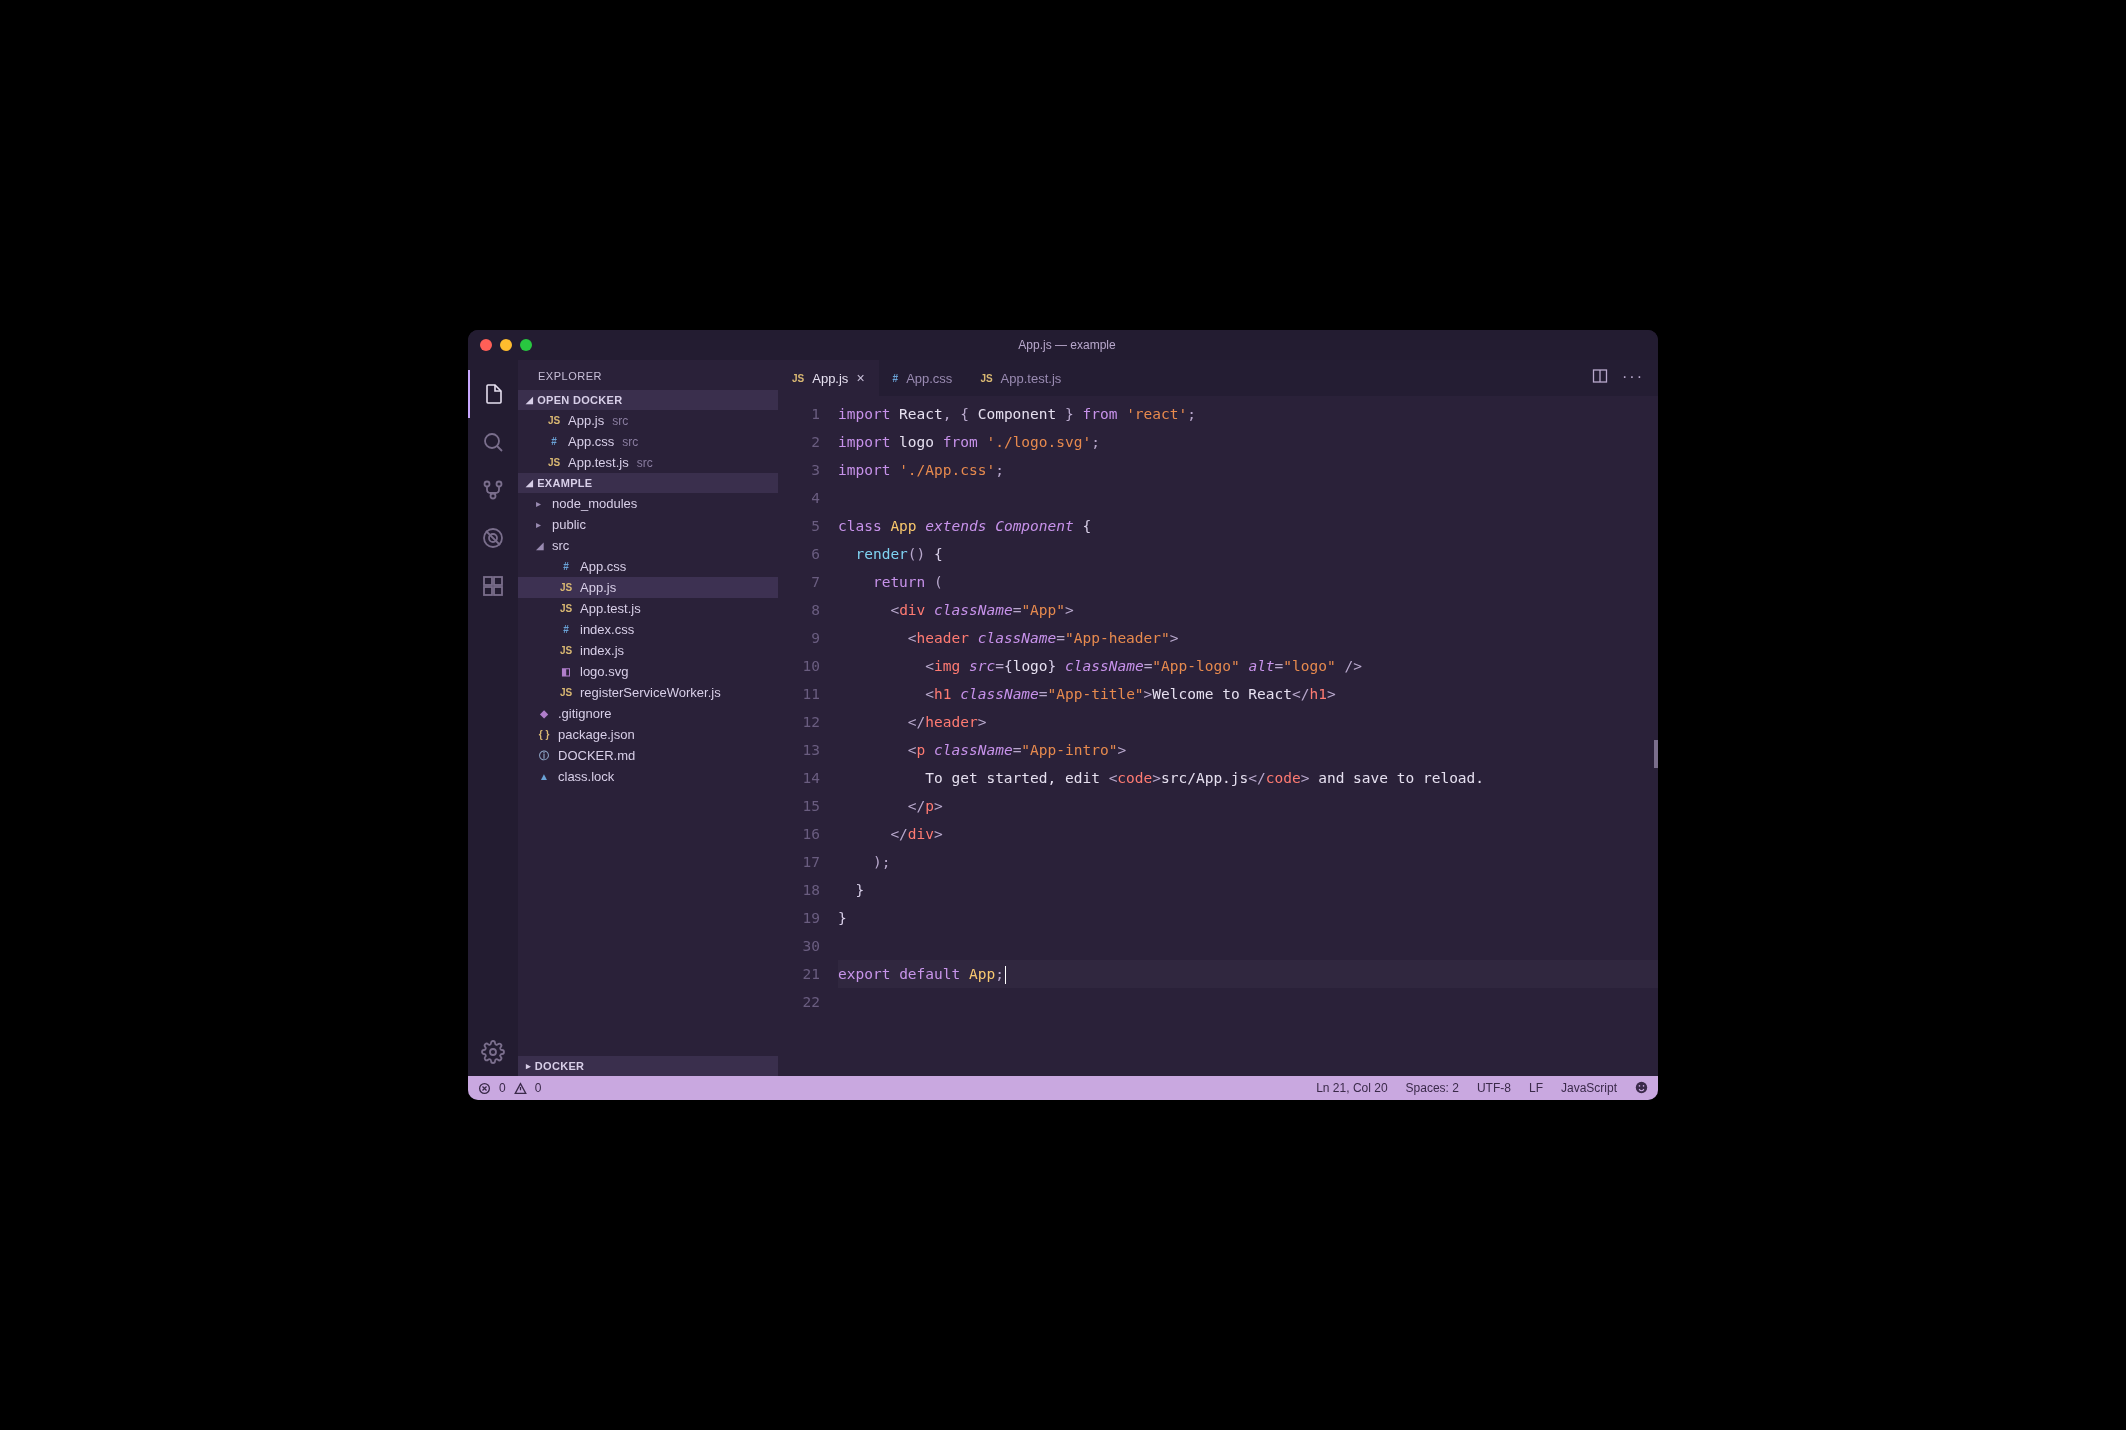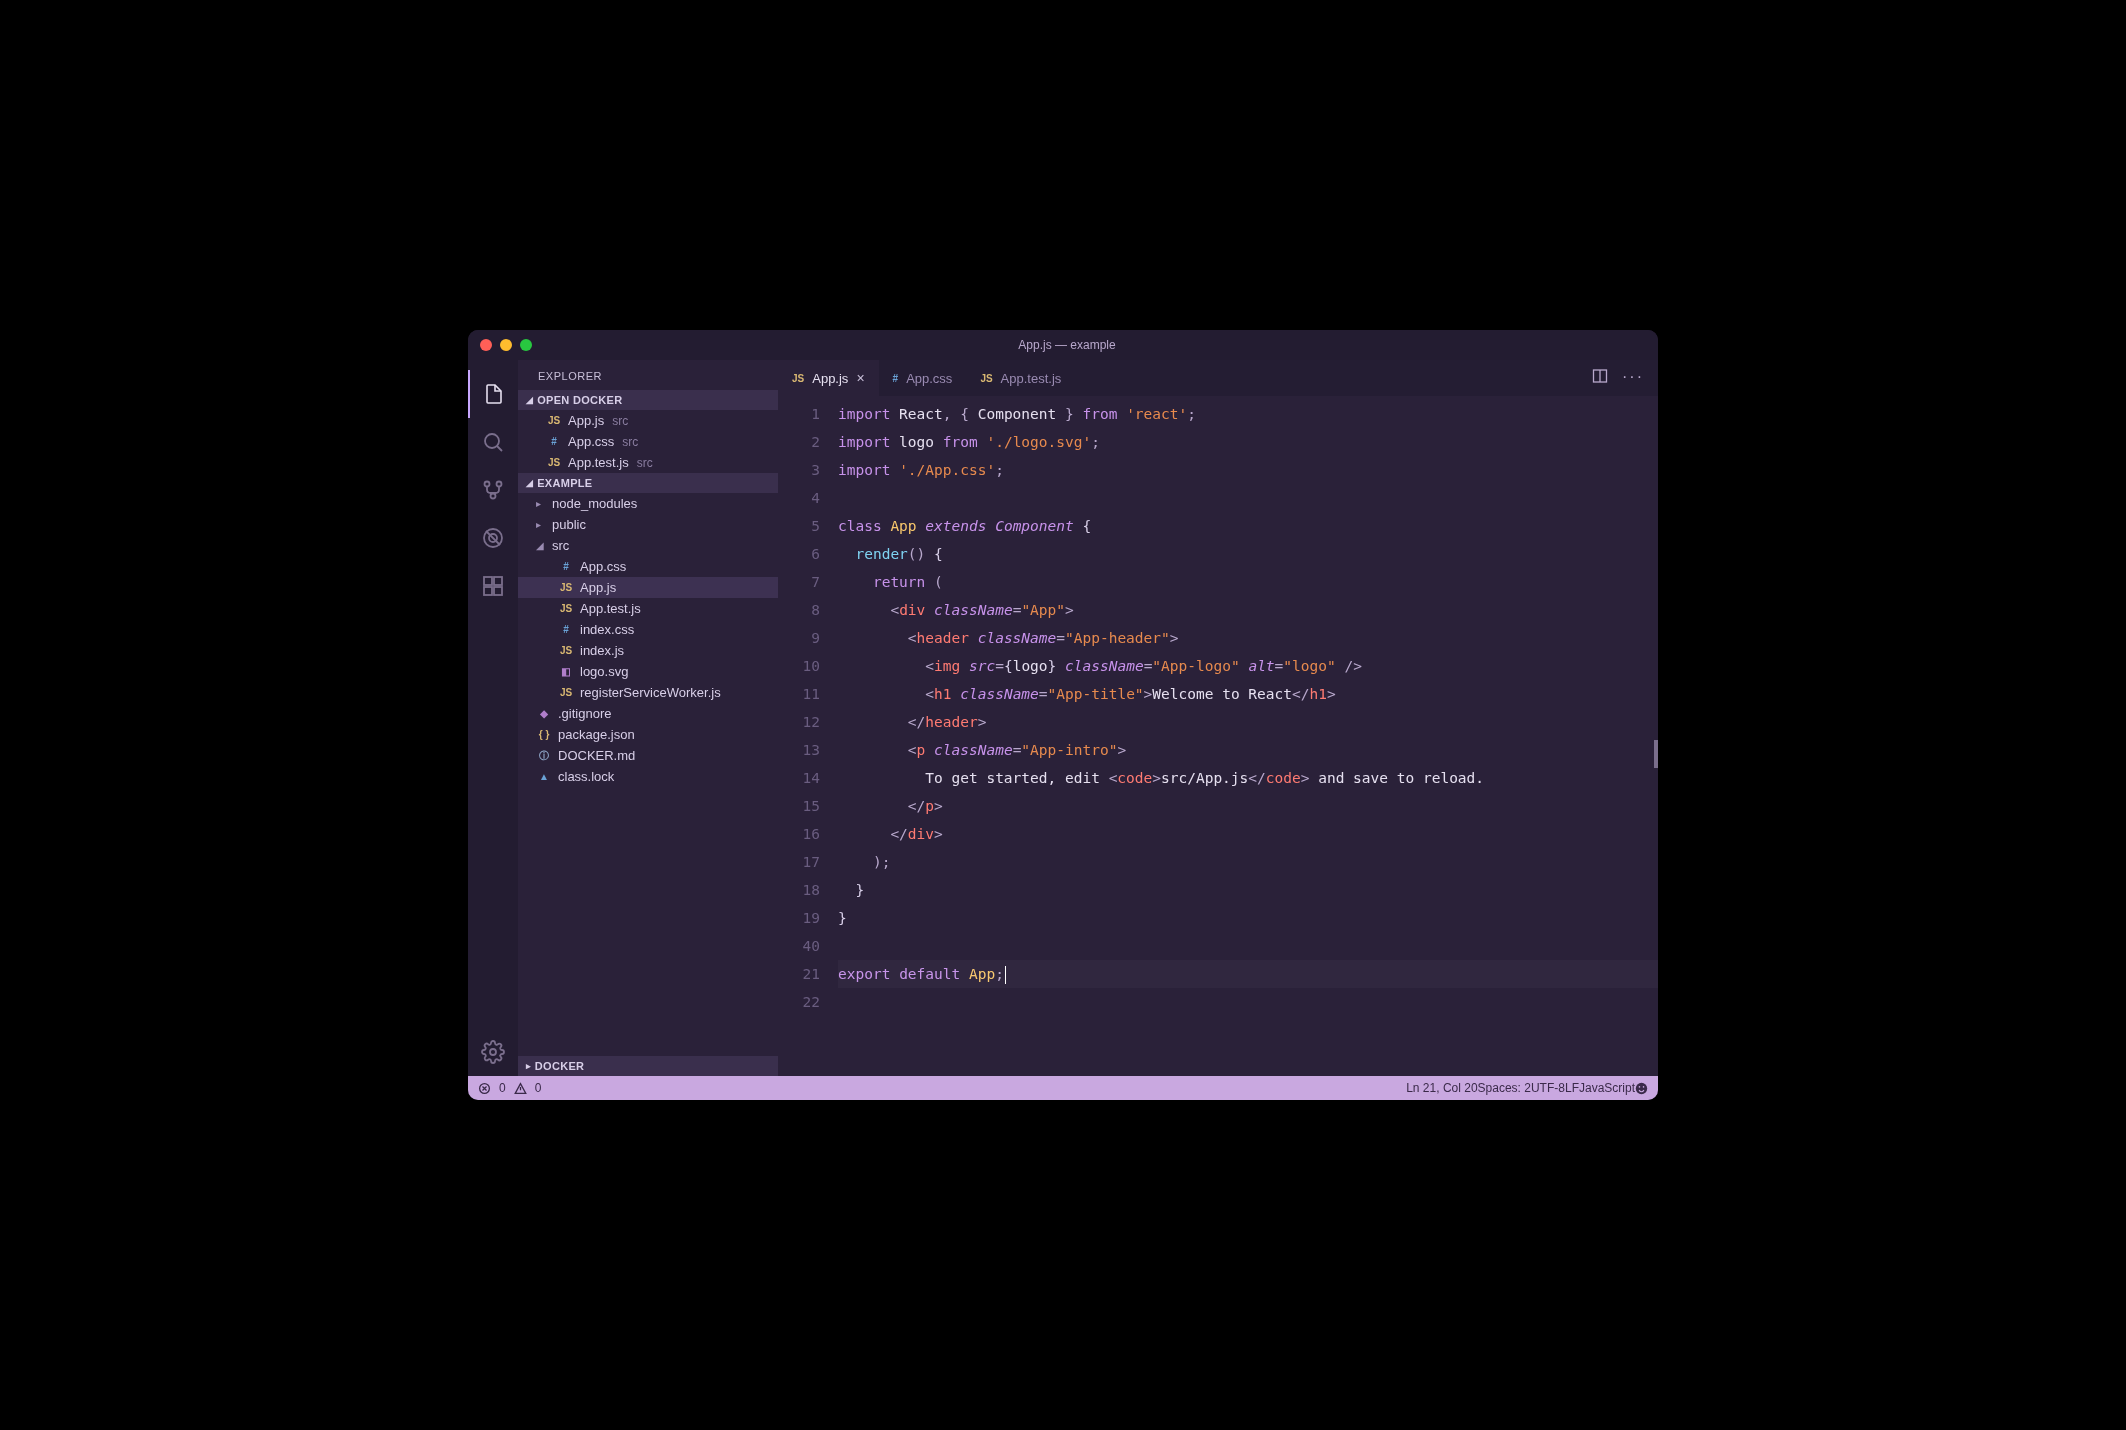--- a/index.html
+++ b/index.html
@@ -189,21 +189,21 @@
     height: 24px;
     background: #c9a8e0;
     color: #3b2a4a;
     font-size: 12px;
     display: flex;
     align-items: center;
     padding: 0 10px;
     gap: 14px;
   }
   .statusbar .sb-left { display:flex; align-items:center; gap:8px; }
-  .statusbar .sb-right { margin-left:auto; display:flex; align-items:center; }
+  .statusbar .sb-right { margin-left:auto; display:flex; align-items:flex-start; gap:18px; }
   .sb-icon { display:inline-flex; align-items:center; }
   .sb-icon svg { width:13px; height:13px; }
   .minimark {
     position:absolute; right:0; top:344px; width:4px; height:28px; background:#7a6e8c;
   }
 </style>
 </head>
 <body>
 
 <div class="window">
@@ -403,21 +403,21 @@
             <div>10</div>
             <div>11</div>
             <div>12</div>
             <div>13</div>
             <div>14</div>
             <div>15</div>
             <div>16</div>
             <div>17</div>
             <div>18</div>
             <div>19</div>
-            <div>40</div>
+            <div>30</div>
             <div>21</div>
             <div>22</div>
           </div>
         <div class="code-lines" id="codelines"><div><span class="kw">import</span><span class="text"> React</span><span class="punct">, { </span><span class="text">Component</span><span class="punct"> } </span><span class="kw">from</span><span class="text"> </span><span class="str">'react'</span><span class="punct">;</span></div><div><span class="kw">import</span><span class="text"> logo </span><span class="kw">from</span><span class="text"> </span><span class="str">'./logo.svg'</span><span class="punct">;</span></div><div><span class="kw">import</span><span class="text"> </span><span class="str">'./App.css'</span><span class="punct">;</span></div><div>&nbsp;</div><div><span class="kw">class</span><span class="text"> </span><span class="cls">App</span><span class="text"> </span><span class="kw2">extends</span><span class="text"> </span><span class="kw2">Component</span><span class="text"> </span><span class="brace">{</span></div><div><span class="text">  </span><span class="method">render</span><span class="punct">() </span><span class="brace">{</span></div><div><span class="text">    </span><span class="kw">return</span><span class="text"> </span><span class="punct">(</span></div><div><span class="text">      </span><span class="punct">&lt;</span><span class="tag">div</span><span class="text"> </span><span class="attr">className</span><span class="op">=</span><span class="str">"App"</span><span class="punct">&gt;</span></div><div><span class="text">        </span><span class="punct">&lt;</span><span class="tag">header</span><span class="text"> </span><span class="attr">className</span><span class="op">=</span><span class="str">"App-header"</span><span class="punct">&gt;</span></div><div><span class="text">          </span><span class="punct">&lt;</span><span class="tag">img</span><span class="text"> </span><span class="attr">src</span><span class="op">=</span><span class="brace">{</span><span class="text">logo</span><span class="brace">}</span><span class="text"> </span><span class="attr">className</span><span class="op">=</span><span class="str">"App-logo"</span><span class="text"> </span><span class="attr">alt</span><span class="op">=</span><span class="str">"logo"</span><span class="text"> </span><span class="punct">/&gt;</span></div><div><span class="text">          </span><span class="punct">&lt;</span><span class="tag">h1</span><span class="text"> </span><span class="attr">className</span><span class="op">=</span><span class="str">"App-title"</span><span class="punct">&gt;</span><span class="text">Welcome to React</span><span class="punct">&lt;/</span><span class="tag">h1</span><span class="punct">&gt;</span></div><div><span class="text">        </span><span class="punct">&lt;/</span><span class="tag">header</span><span class="punct">&gt;</span></div><div><span class="text">        </span><span class="punct">&lt;</span><span class="tag">p</span><span class="text"> </span><span class="attr">className</span><span class="op">=</span><span class="str">"App-intro"</span><span class="punct">&gt;</span></div><div><span class="text">          To get started, edit </span><span class="punct">&lt;</span><span class="tag">code</span><span class="punct">&gt;</span><span class="text">src/App.js</span><span class="punct">&lt;/</span><span class="tag">code</span><span class="punct">&gt;</span><span class="text"> and save to reload.</span></div><div><span class="text">        </span><span class="punct">&lt;/</span><span class="tag">p</span><span class="punct">&gt;</span></div><div><span class="text">      </span><span class="punct">&lt;/</span><span class="tag">div</span><span class="punct">&gt;</span></div><div><span class="text">    </span><span class="punct">);</span></div><div><span class="text">  </span><span class="brace">}</span></div><div><span class="brace">}</span></div><div>&nbsp;</div><div class="line-hl" style="top:564px"></div><div><span class="kw">export</span><span class="text"> </span><span class="kw">default</span><span class="text"> </span><span class="cls">App</span><span class="punct">;</span><span class="cursor"></span></div><div>&nbsp;</div></div>
         <div class="minimark"></div>
       </div>
     </div>
   </div>
 
   <div class="statusbar">

